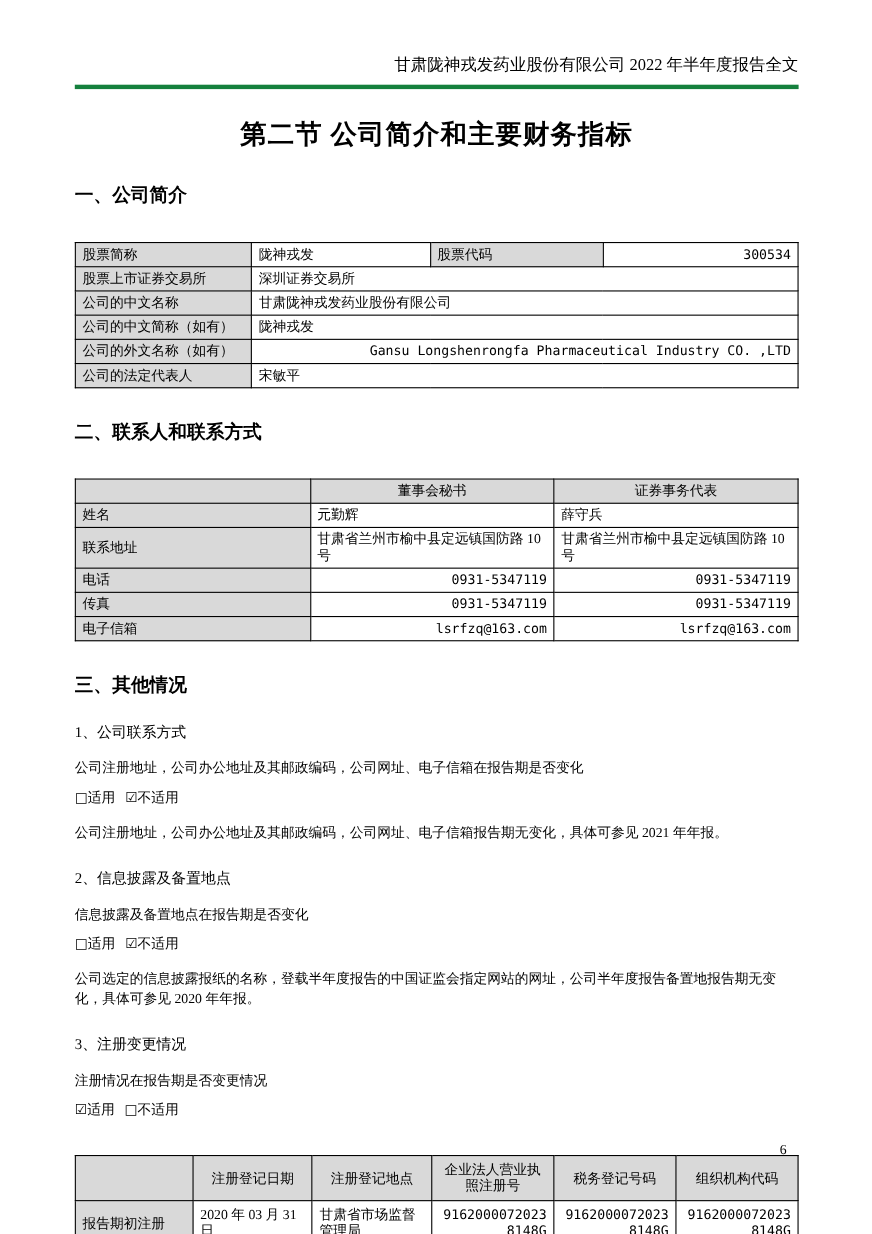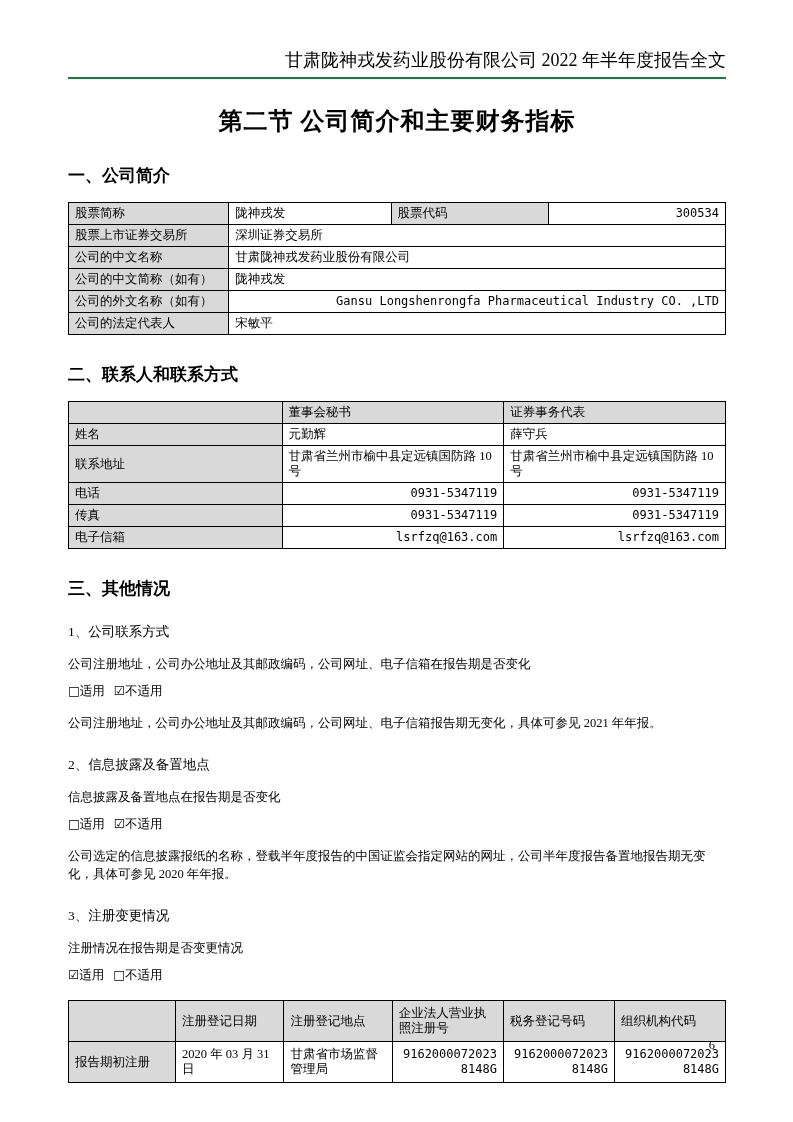--- a/index.html
+++ b/index.html
@@ -3,44 +3,44 @@
 <meta charset="utf-8">
 <style>
   html,body{margin:0;padding:0;}
   body{
     width:793px;height:1122px;background:#ffffff;color:#000;
     font-family:"Liberation Serif","DejaVu Serif",serif;
     position:relative;overflow:hidden;
   }
   .content{margin:0 67px 0 68px;}
   .doc-header{
-    padding-top:52px;padding-bottom:9px;border-bottom:2px solid #15803d;
-    text-align:right;font-size:18px;line-height:16px;
+    padding-top:52px;padding-bottom:9px;border-bottom:4px solid #15803d;
+    text-align:right;font-size:15px;line-height:16px;
   }
   h1.page-title{
     margin:27px 0 0;text-align:center;font-size:24px;font-weight:bold;
     letter-spacing:1px;line-height:30px;
   }
   h2.sec{margin:30px 0 0;font-size:17px;font-weight:bold;line-height:20px;}
   h3.sub{margin:24px 0 0;font-size:13.5px;font-weight:normal;line-height:18px;}
   p.body-line{margin:14px 0 0;font-size:12.5px;line-height:18px;}
   p.checkline{margin:9px 0 0;}
   .chk{font-family:"DejaVu Sans",sans-serif;font-size:12.5px;}
   .chk.second{margin-left:9px;}
   table.tbl{
     width:100%;border-collapse:collapse;table-layout:fixed;
-    font-size:12.5px;margin-top:16px;
+    font-size:12.5px;margin-top:32px;
   }
   table.tbl td{
     border:1px solid #000;padding:3px 6px;line-height:15px;
     vertical-align:middle;word-wrap:break-word;
   }
   table.tbl{border:1.5px solid #000;}
   td.g{background:#d9d9d9;}
-  td.c{}
+  td.c{text-align:center;}
   .mono{font-family:"DejaVu Sans Mono","Liberation Mono",monospace;font-size:12px;text-align:right;}
   td.breakall{word-break:break-all;}
   #t3 td{padding:5px 6px;}
   .page-num{
     position:absolute;top:1038px;right:78px;font-size:12.5px;
   }
 </style>
 </head>
 <body>
 

